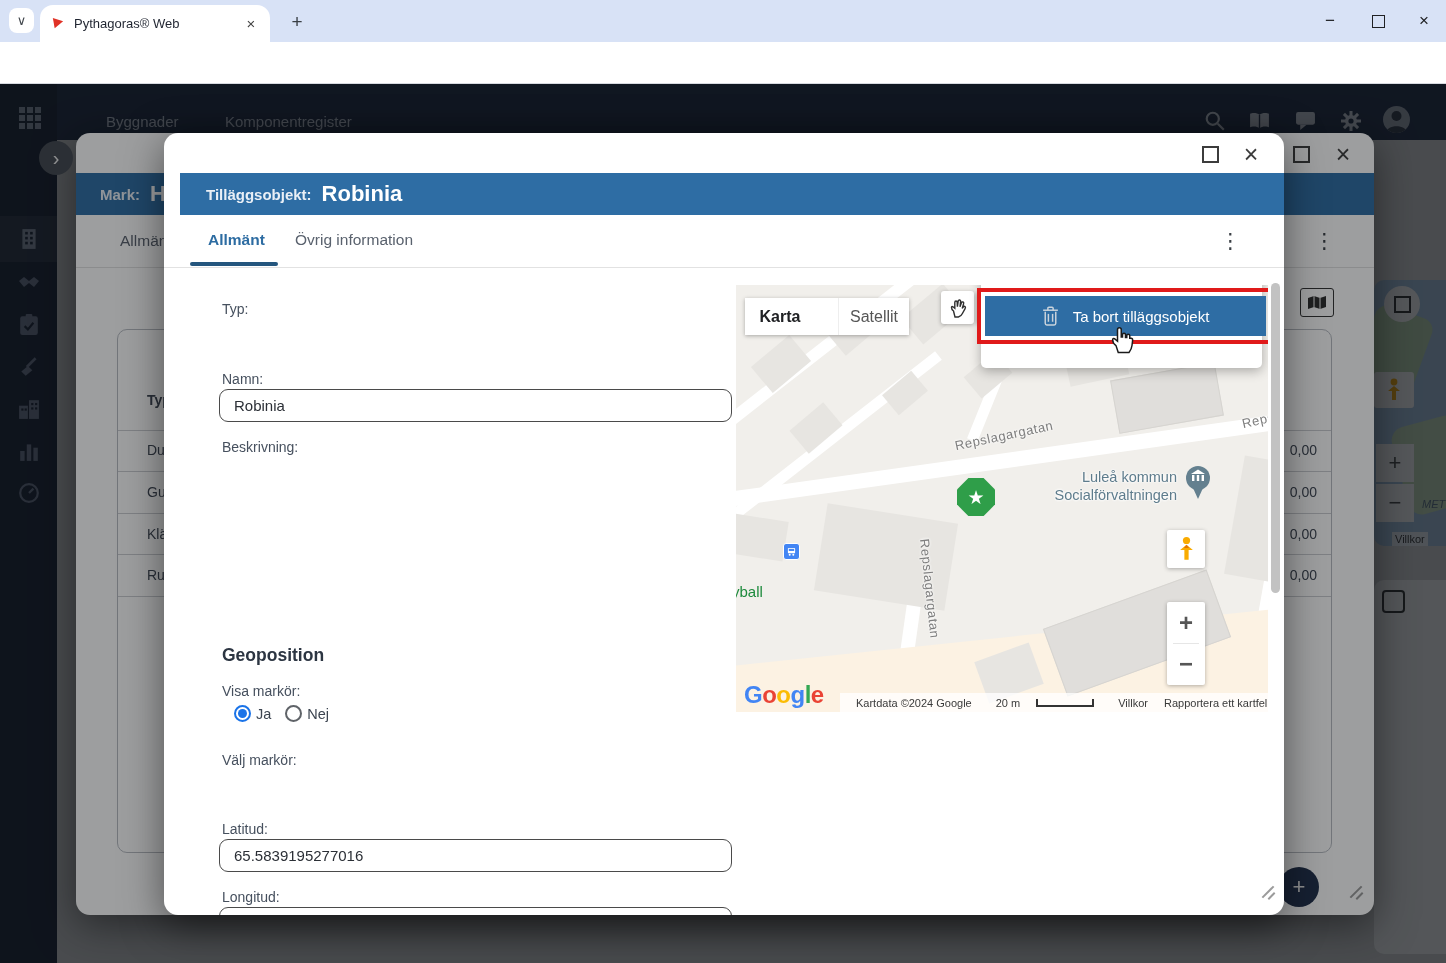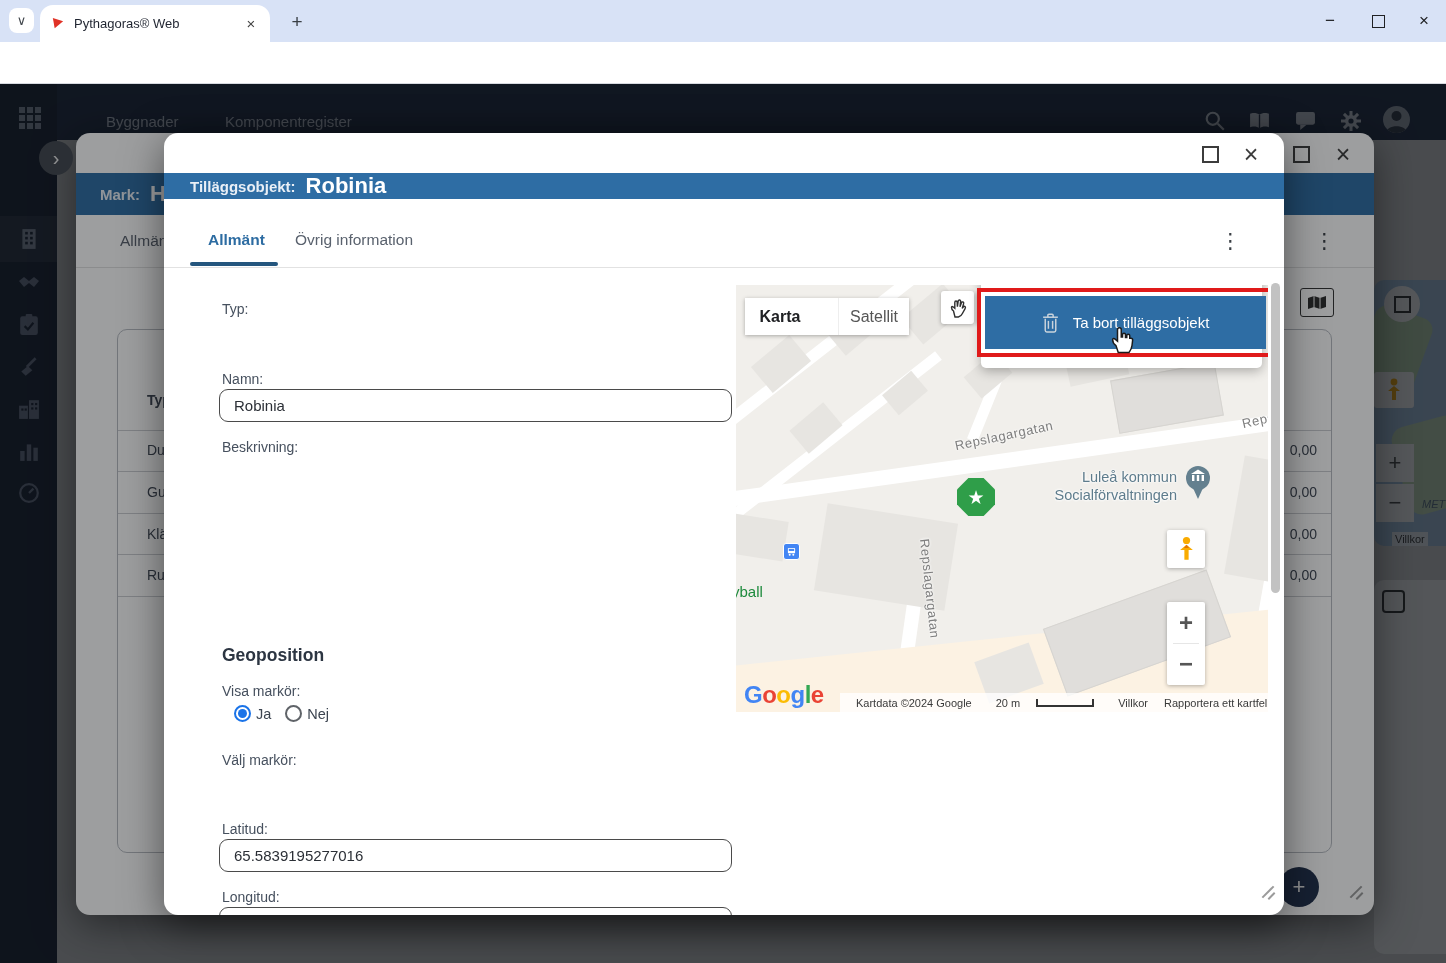--- a/index.html
+++ b/index.html
@@ -337,21 +337,21 @@
   </div>
 
   <div class="abs overlay2" style="z-index:3;"></div>
 
   <div class="abs dialog" style="left:164px;top:133px;width:1120px;height:782px;z-index:4;">
     <div class="abs ctrl glyph" style="left:1031px;top:6px;">
         <span class="ctrlbox"></span>
       </div>
     <div class="abs ctrl glyph ctrlx" style="left:1072px;top:6px;">×</div>
 
-    <div class="abs bluehdr flexc" style="left:0;top:40px;width:1120px;height:26px;padding-left:26px;box-sizing:border-box;">
+    <div class="abs bluehdr flexc" style="left:16px;top:40px;width:1120px;height:42px;padding-left:26px;box-sizing:border-box;">
       <span class="hdr-label">Tilläggsobjekt:</span>
       <span class="hdr-title">Robinia</span>
     </div>
 
     <div class="abs tabrow" style="left:0;top:82px;width:1120px;height:52px;">
       <span class="abs tab-active" style="left:44px;top:16px;">Allmänt</span>
       <span class="abs tab-idle" style="left:131px;top:16px;">Övrig information</span>
       <div class="abs tabline" style="left:26px;top:47px;width:88px;"></div>
       <span class="abs kebab" style="left:1056px;top:15px;">⋮</span>
     </div>
@@ -491,21 +491,21 @@
         <span>Kartdata ©2024 Google</span>
         <span class="flexc">
             <span>20 m</span>
             <span class="scalebar"></span>
           </span>
         <span>Villkor</span>
         <span>Rapportera ett kartfel</span>
       </div>
 
       <div class="menu" style="left:245px;top:-17px;width:281px;height:100px;"></div>
-      <div class="redbox" style="left:241px;top:3px;width:297px;height:69px;">
+      <div class="redbox" style="left:241px;top:3px;width:297px;height:56px;">
         <div class="menuitem">
           <svg width="17" height="20" viewBox="0 0 16 19">
             <g stroke="#c9d3dc" stroke-width="1.4" fill="none">
                 <path d="M3,5.5 L3,16.5 Q3,18 4.5,18 L11.5,18 Q13,18 13,16.5 L13,5.5"></path>
                 <line x1="1" y1="4" x2="15" y2="4"></line>
                 <path d="M5.5,4 L5.5,2.2 Q5.5,1.2 6.5,1.2 L9.5,1.2 Q10.5,1.2 10.5,2.2 L10.5,4"></path>
                 <line x1="6" y1="7.5" x2="6" y2="15"></line>
                 <line x1="10" y1="7.5" x2="10" y2="15"></line>
               </g>
           </svg>

